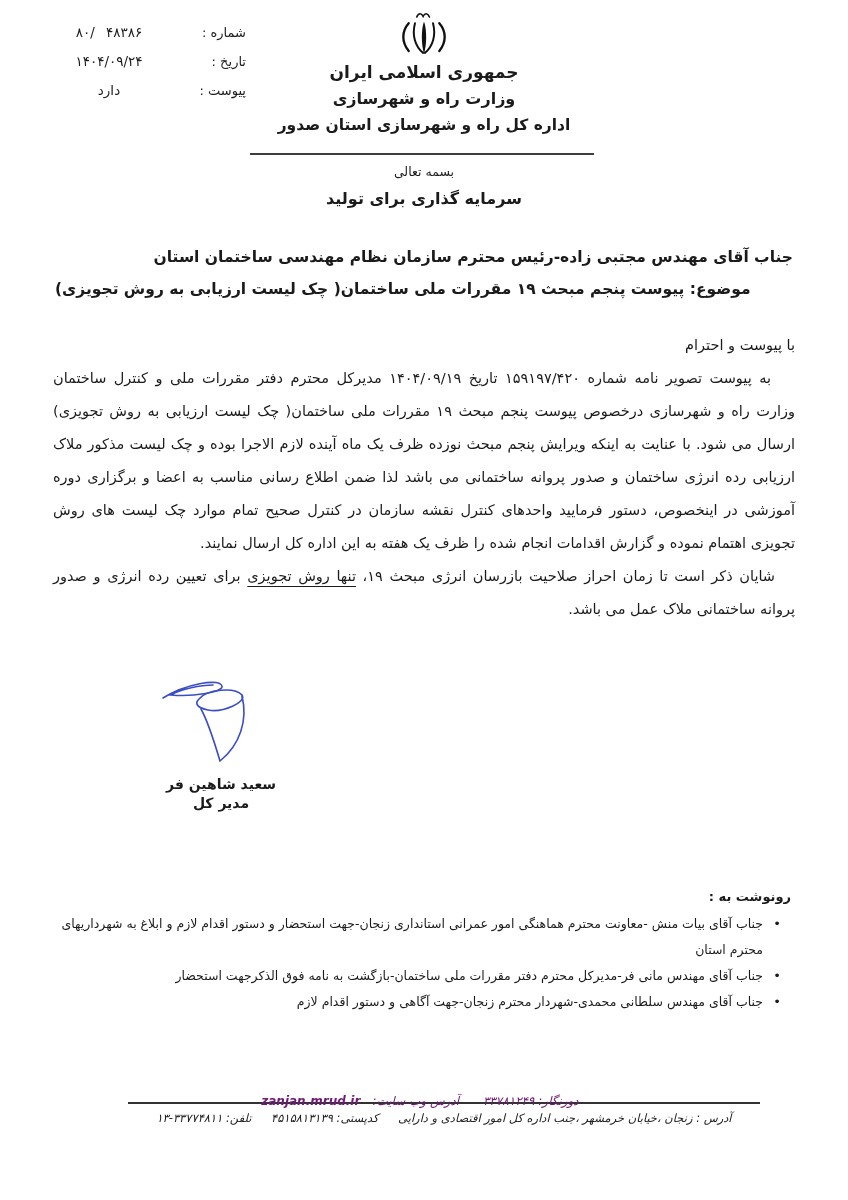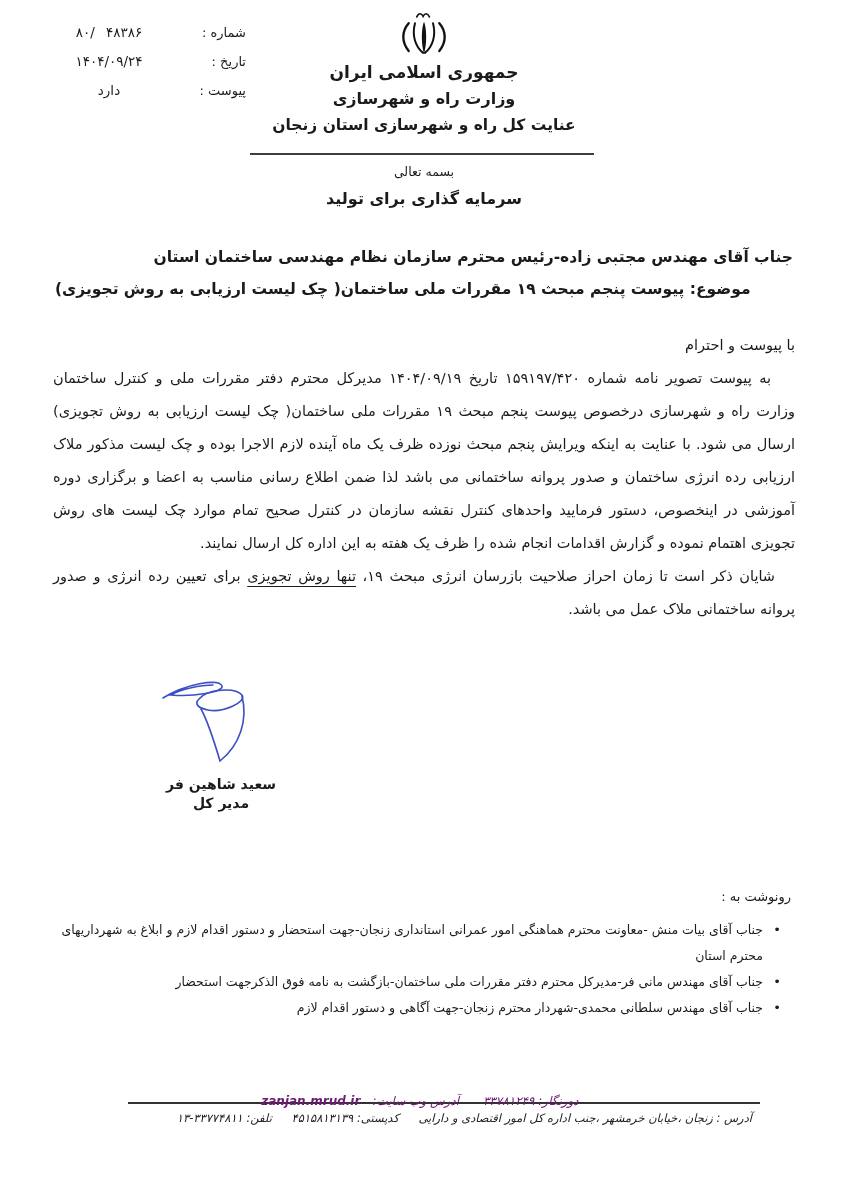--- a/index.html
+++ b/index.html
@@ -36,28 +36,28 @@
   .letter-body p{margin:0;}
   .p-indent1{text-indent:24px;}
   .p-indent2{text-indent:20px;}
   .u{text-decoration:underline;text-underline-offset:5px;text-decoration-thickness:1px;}
   
   .sig-block{position:absolute;top:668px;left:146px;width:150px;text-align:center;}
   .sig-name{font-weight:bold;font-size:14px;margin-top:2px;}
   .sig-title{font-weight:bold;font-size:14px;margin-top:3px;}
   
   .cc-block{position:absolute;top:889px;right:57px;left:60px;}
-  .cc-label{font-weight:normal;font-size:13px;margin-bottom:13px;text-align:right;}
+  .cc-label{font-weight:bold;font-size:13px;margin-bottom:7px;text-align:right;}
   .cc-list{margin:0;padding:0;list-style:none;}
   .cc-item{display:flex;align-items:flex-start;font-size:12.5px;line-height:26px;padding-right:10px;}
   .cc-bullet{width:18px;flex:0 0 18px;font-size:13px;line-height:26px;}
   .cc-text{flex:1;text-align:right;}
   
   .hr-bottom{position:absolute;top:1102px;left:128px;width:632px;height:0;border-top:2px solid #333;}
-  .footer-1{position:absolute;top:1111px;left:128px;width:632px;font-size:11.5px;font-style:italic;color:#222;}
+  .footer-1{position:absolute;top:1111px;left:128px;width:632px;text-align:center;font-size:11.5px;font-style:italic;color:#222;}
   .footer-1 span{margin:0 8px;white-space:nowrap;}
   .footer-2{position:absolute;top:1094px;left:0;width:100%;text-align:center;font-size:12px;font-style:italic;color:#701a75;}
   .footer-2 span{margin:0 10px;white-space:nowrap;}
   .site-url{direction:ltr;unicode-bidi:isolate;font-weight:bold;font-style:italic;margin:0 2px !important;}
 </style>
 </head>
 <body>
 
 <div class="page">
 
@@ -80,21 +80,21 @@
     <svg class="emblem" width="54" height="52" viewBox="0 0 60 56" fill="none" xmlns="http://www.w3.org/2000/svg">
       <path d="M22,9 c2,-4.5 5,-4.5 7,-0.5 c2,-4 5,-4 7,0.5" stroke="#111" stroke-width="1.8" fill="none" stroke-linecap="round"></path>
       <path d="M13,16 C5,25 5,37 13,47" stroke="#111" stroke-width="2.6" fill="none" stroke-linecap="round"></path>
       <path d="M47,16 C55,25 55,37 47,47" stroke="#111" stroke-width="2.6" fill="none" stroke-linecap="round"></path>
       <path d="M30,14 C26.8,23 26.8,39 30,50 C33.2,39 33.2,23 30,14 Z" fill="#111"></path>
       <path d="M20,16 C16.5,29 20,42 29,49" stroke="#111" stroke-width="2.2" fill="none" stroke-linecap="round"></path>
       <path d="M40,16 C43.5,29 40,42 31,49" stroke="#111" stroke-width="2.2" fill="none" stroke-linecap="round"></path>
     </svg>
     <div class="org-l1">جمهوری اسلامی ایران</div>
     <div class="org-l2">وزارت راه و شهرسازی</div>
-    <div class="org-l3">عنایت کل راه و شهرسازی استان زنجان</div>
+    <div class="org-l3">اداره کل راه و شهرسازی استان صدور</div>
   </div>
 
   <div class="hr-top"></div>
   <div class="besmeh">بسمه تعالی</div>
   <div class="slogan">سرمایه گذاری برای تولید</div>
 
   <div class="recipient">جناب آقای مهندس مجتبی زاده-رئیس محترم سازمان نظام مهندسی ساختمان استان</div>
   <div class="subject">موضوع: پیوست پنجم مبحث ۱۹ مقررات ملی ساختمان( چک لیست ارزیابی به روش تجویزی)</div>
 
   <div class="letter-body">

